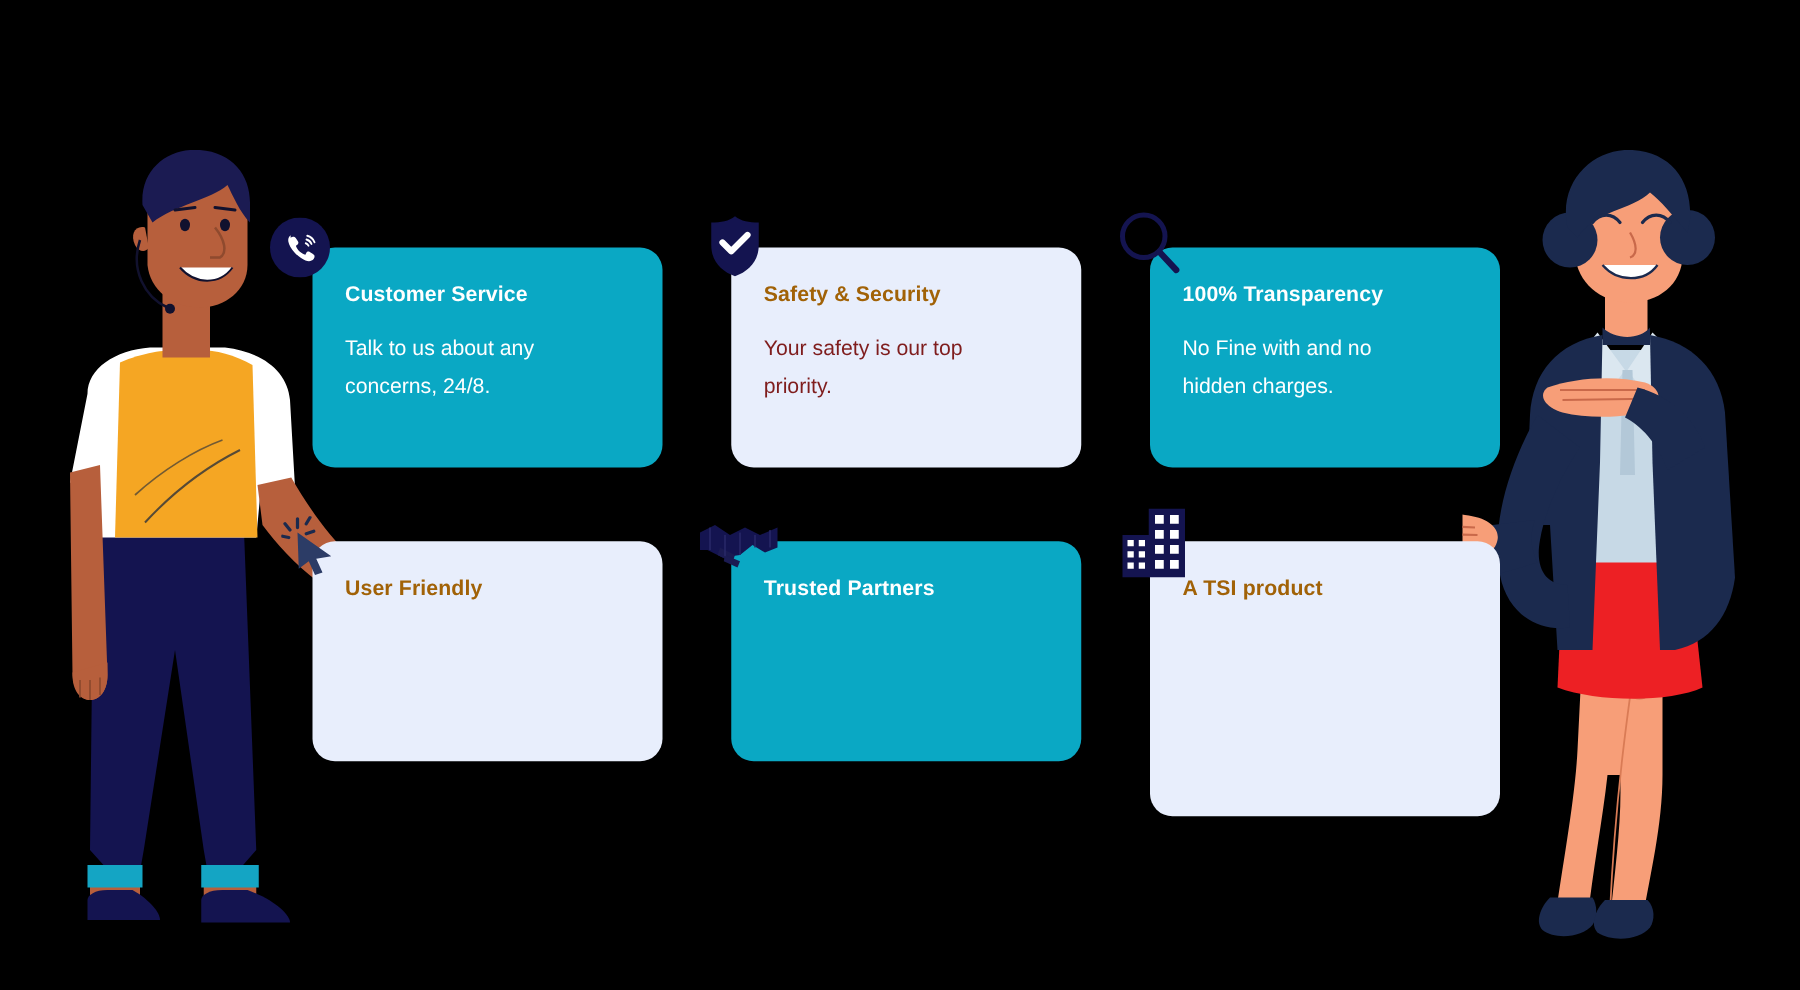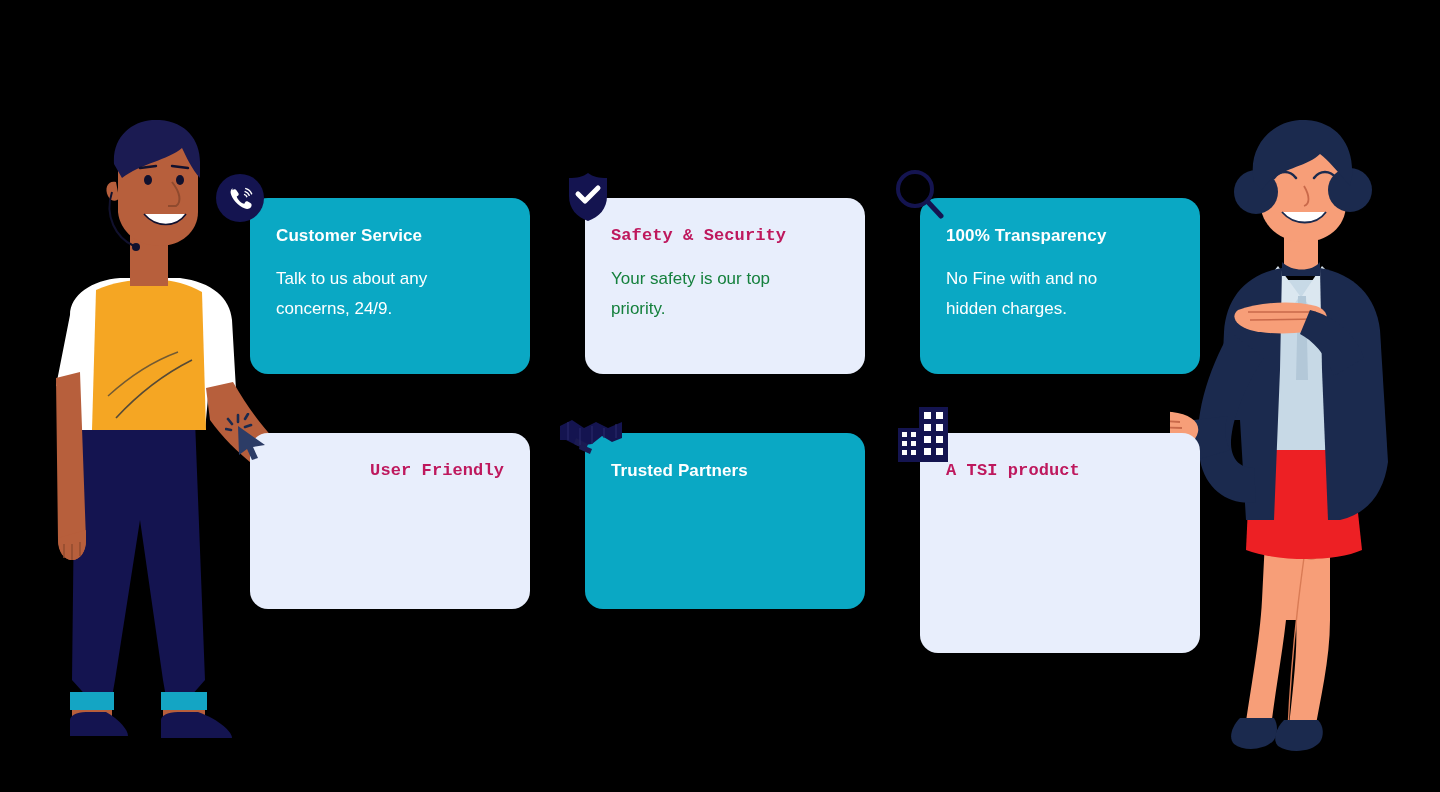--- a/index.html
+++ b/index.html
@@ -56,28 +56,28 @@
     line-height: 1.2;
   }
   .card-body {
     font-size: 17px;
     font-weight: normal;
     line-height: 1.72;
     margin: 0;
     white-space: pre-line;
   }
   .teal .card-title, .teal .card-body { color: #ffffff; }
-  .light .card-title { color: #be185d; font-family: Liberation Mono, monospace; }
-  .light .card-body  { color: #15803d; }
+  .light .card-title { color: #a16207; }
+  .light .card-body  { color: #7f1d1d; }
 
   
   #card-customer-service { left: 250px; top: 198px; width: 280px; height: 176px; }
   #card-safety-security  { left: 585px; top: 198px; width: 280px; height: 176px; }
   #card-transparency     { left: 920px; top: 198px; width: 280px; height: 176px; }
-  #card-user-friendly    { left: 250px; top: 433px; width: 280px; height: 176px; text-align: right; }
+  #card-user-friendly    { left: 250px; top: 433px; width: 280px; height: 176px; }
   #card-trusted-partners { left: 585px; top: 433px; width: 280px; height: 176px; border-radius: 18px; }
   #card-tsi-product      { left: 920px; top: 433px; width: 280px; height: 220px; }
 
   
   .card-icon {
     position: absolute;
     z-index: 9;
     pointer-events: none;
   }
   #icon-phone-badge   { left: 216px; top: 174px; width: 48px; height: 48px; }
@@ -195,21 +195,21 @@
 
     <path d="M112 92 C124 106 146 106 156 92 Z" fill="#ffffff"></path>
     <path d="M112 92 C124 106 146 106 156 92" stroke="#1b2a4e" stroke-width="1.8" fill="none"></path>
   </svg>
 
   <div class="cards-grid">
 
     <div class="feature-card teal" id="card-customer-service">
       <div class="card-title">Customer Service</div>
       <div class="card-body">Talk to us about any
-concerns, 24/9.</div>
+concerns, 24/8.</div>
     </div>
 
     <div class="feature-card light" id="card-safety-security">
       <div class="card-title">Safety &amp; Security</div>
       <div class="card-body">Your safety is our top
 priority.</div>
     </div>
 
     <div class="feature-card teal" id="card-transparency">
       <div class="card-title">100% Transparency</div>

